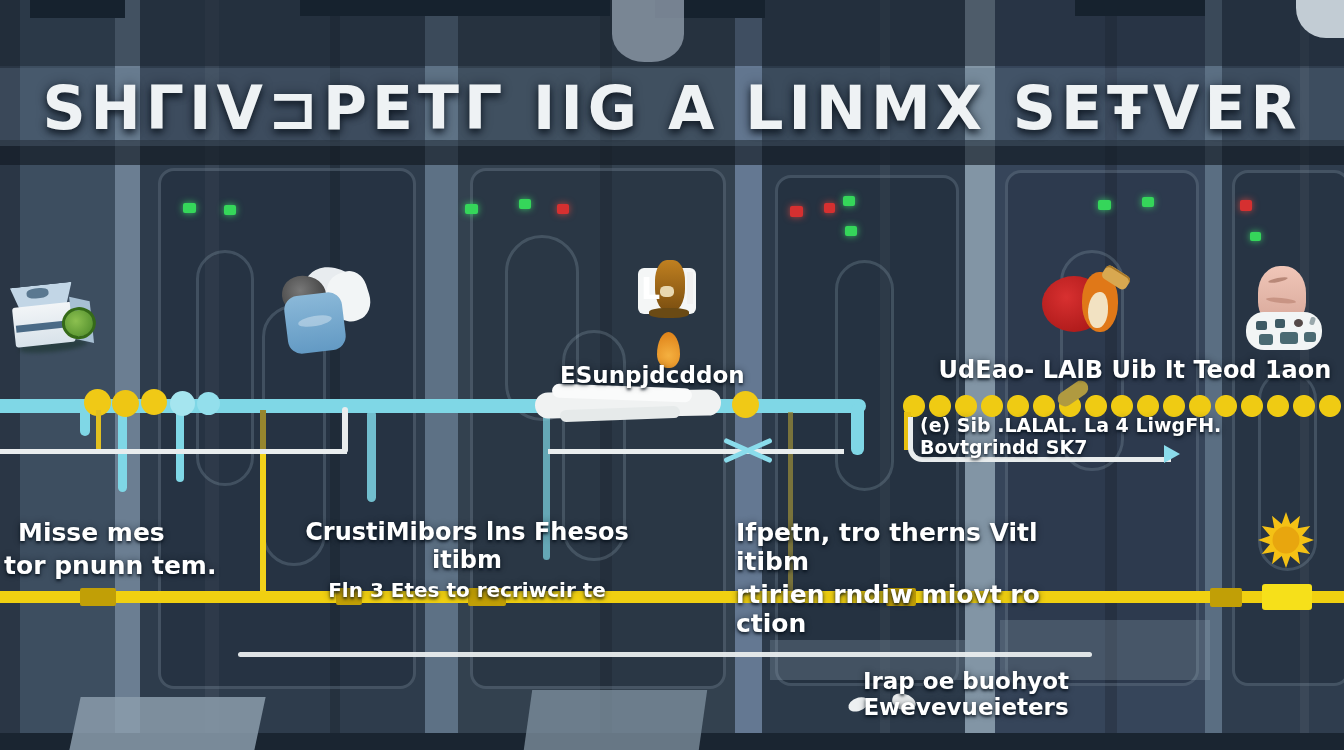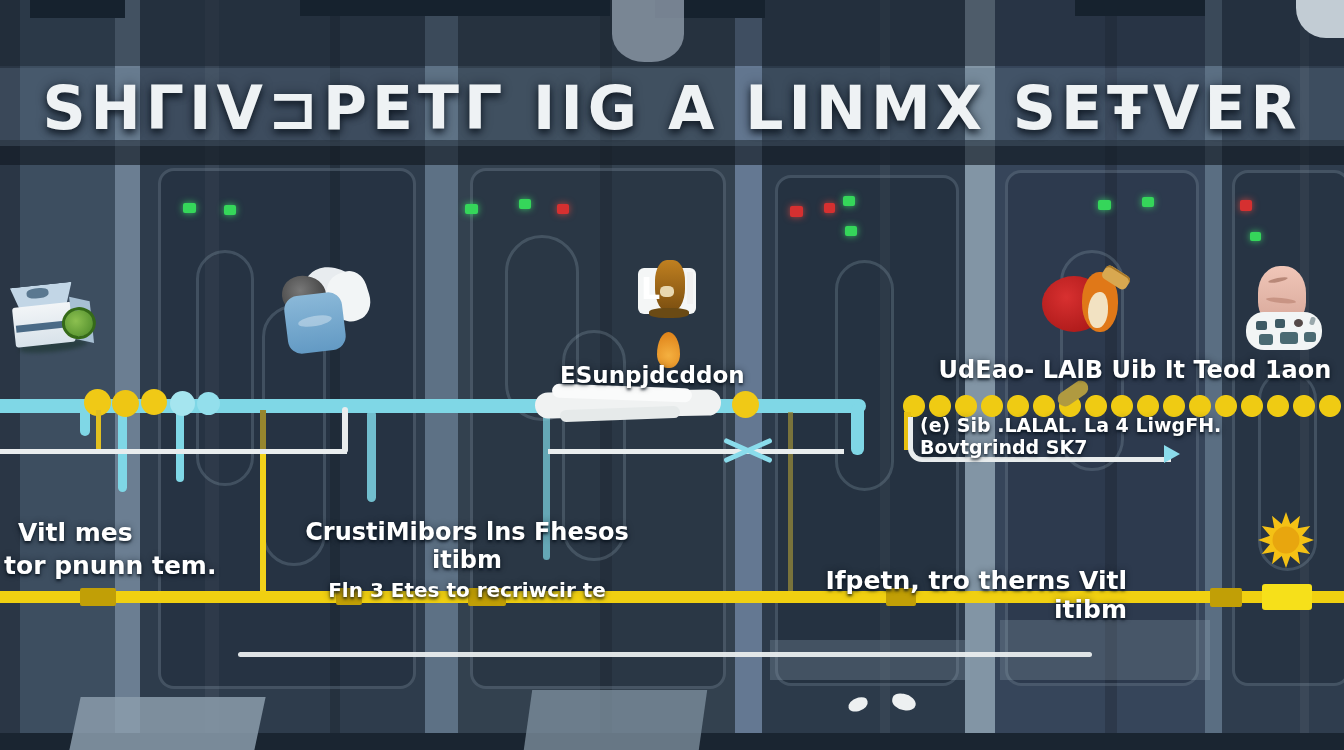--- a/index.html
+++ b/index.html
@@ -199,28 +199,30 @@
   <div class="line" style="left:238px;top:652px;width:854px;height:5px;background:#e9edee;border-radius:3px;opacity:.95;"></div>
 
   <div class="abs" style="left:848px;top:698px;width:20px;height:13px;background:#edf0f1;border-radius:60% 40% 55% 45%;transform:rotate(-15deg);"></div>
   <div class="abs" style="left:892px;top:694px;width:24px;height:16px;background:#edf0f1;border-radius:40% 60% 45% 55%;transform:rotate(10deg);"></div>
 
   <div class="txt" style="left:560px;top:362px;width:180px;font-size:23px;text-align:center;">ESunpjdcddon</div>
   <div class="txt" style="left:935px;top:356px;width:400px;font-size:24px;text-align:center;">UdEao- LAlB Uib It Teod 1aon</div>
   <div class="txt" style="left:920px;top:414px;width:392px;font-size:19px;">(e) Sib .LALAL. La 4 LiwgFH. Bovtgrindd SK7</div>
 
   <div class="abs" style="left:4px;top:518px;width:235px;">
-    <div class="txt" style="position:static;display:block;font-size:25px;padding-left:14px;">Vitl mes</div>
+    <div class="txt" style="position:static;display:block;font-size:25px;padding-left:14px;">Misse mes</div>
     <div class="txt" style="position:static;display:block;font-size:25px;margin-top:4px;">tor pnunn tem.</div>
   </div>
 
   <div class="abs" style="left:288px;top:518px;width:358px;text-align:center;">
     <div class="txt" style="position:static;display:block;font-size:24px;">CrustiMibors lns Fhesos itibm</div>
     <div class="txt" style="position:static;display:block;font-size:20px;margin-top:4px;">Fln 3 Etes to recriwcir te</div>
   </div>
 
-  <div class="abs" style="left:772px;top:518px;width:355px;text-align:right;margin-top:48px;">
+  <div class="abs" style="left:736px;top:518px;width:355px;text-align:left;">
     <div class="txt" style="position:static;display:block;font-size:25px;">Ifpetn, tro therns Vitl itibm</div>
-  </div>
-
-
+    <div class="txt" style="position:static;display:block;font-size:25px;margin-top:4px;">rtirien rndiw miovt ro ction</div>
+  </div>
+
+
+  <div class="txt" style="left:778px;top:668px;width:376px;font-size:23px;text-align:center;">Irap oe buohyot Ewevevueieters</div>
 
 </div>
 
 </body></html>

